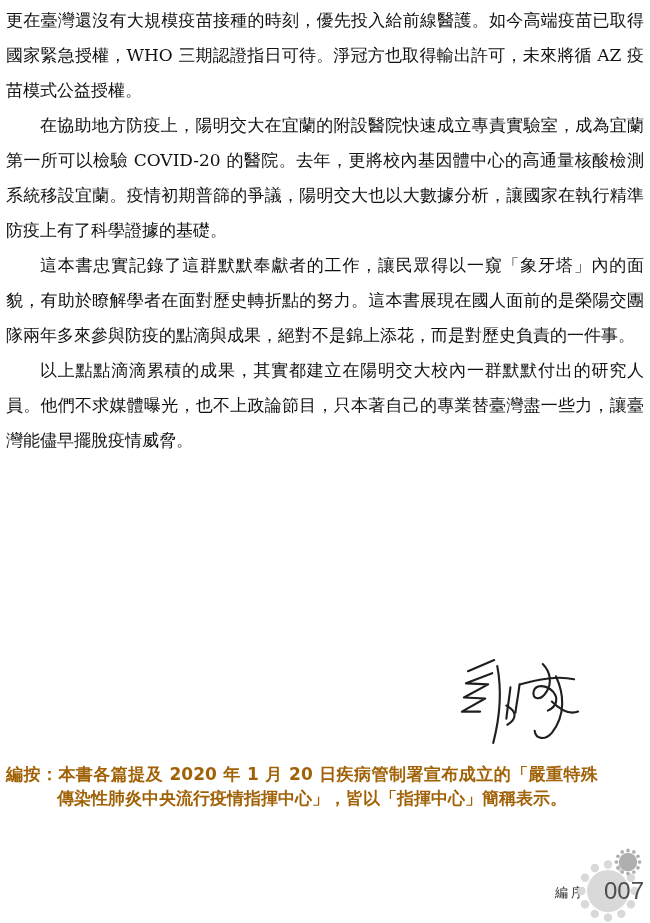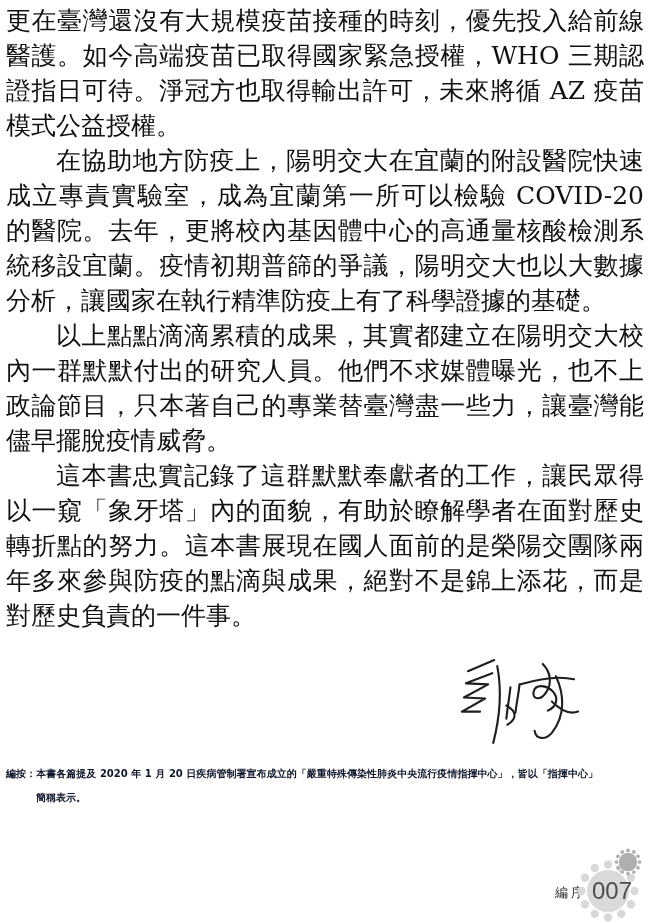--- a/index.html
+++ b/index.html
@@ -11,21 +11,21 @@
     background: #ffffff;
     overflow: hidden;
     font-family: "DejaVu Serif", "Liberation Serif", serif;
     color: #111111;
   }
   .body-text {
     position: absolute;
     top: 3px;
     left: 6px;
     right: 6px;
-    font-size: 25px;
+    font-size: 17px;
     line-height: 35px;
     text-align: justify;
     text-justify: inter-ideograph;
   }
   .body-text p { text-indent: 2em; }
   .body-text p.no-indent { text-indent: 0; }
   .signature-wrap {
     position: absolute;
     left: 452px;
     top: 653px;
@@ -40,23 +40,23 @@
     stroke-linecap: round;
     stroke-linejoin: round;
   }
   .footnote {
     position: absolute;
     left: 6px;
     top: 762px;
     width: 592px;
     font-family: "DejaVu Sans", "Liberation Sans", sans-serif;
     font-weight: bold;
-    font-size: 10px;
+    font-size: 17px;
     line-height: 24px;
-    color: #0f172a;
+    color: #a16207;
     padding-left: 3em;
     text-indent: -3em;
     text-align: justify;
   }
   .footer-section-label {
     position: absolute;
     left: 555px;
     top: 884px;
     font-family: "DejaVu Sans", "Liberation Sans", sans-serif;
     font-size: 13px;
@@ -78,36 +78,36 @@
     width: 28px;
     height: 28px;
   }
   .page-number {
     position: absolute;
     left: 580px;
     top: 859px;
     width: 64px;
     height: 64px;
     line-height: 64px;
-    text-align: center;
+    text-align: right;
     font-family: "Liberation Sans", "DejaVu Sans", sans-serif;
     font-size: 24px;
     color: #4d4d4d;
   }
 </style>
 </head>
 <body>
 
 <div class="page">
 
   <main class="body-text">
     <p class="no-indent">更在臺灣還沒有大規模疫苗接種的時刻，優先投入給前線醫護。如今高端疫苗已取得國家緊急授權，WHO 三期認證指日可待。淨冠方也取得輸出許可，未來將循 AZ 疫苗模式公益授權。</p>
     <p>在協助地方防疫上，陽明交大在宜蘭的附設醫院快速成立專責實驗室，成為宜蘭第一所可以檢驗 COVID-20 的醫院。去年，更將校內基因體中心的高通量核酸檢測系統移設宜蘭。疫情初期普篩的爭議，陽明交大也以大數據分析，讓國家在執行精準防疫上有了科學證據的基礎。</p>
+    <p>這本書忠實記錄了這群默默奉獻者的工作，讓民眾得以一窺「象牙塔」內的面貌，有助於瞭解學者在面對歷史轉折點的努力。這本書展現在國人面前的是榮陽交團隊兩年多來參與防疫的點滴與成果，絕對不是錦上添花，而是對歷史負責的一件事。</p>
     <p>以上點點滴滴累積的成果，其實都建立在陽明交大校內一群默默付出的研究人員。他們不求媒體曝光，也不上政論節目，只本著自己的專業替臺灣盡一些力，讓臺灣能儘早擺脫疫情威脅。</p>
-    <p>這本書忠實記錄了這群默默奉獻者的工作，讓民眾得以一窺「象牙塔」內的面貌，有助於瞭解學者在面對歷史轉折點的努力。這本書展現在國人面前的是榮陽交團隊兩年多來參與防疫的點滴與成果，絕對不是錦上添花，而是對歷史負責的一件事。</p>
   </main>
 
   <div class="signature-wrap">
     <svg viewBox="0 0 130 95" aria-hidden="true">
       <path class="sig-stroke" d="M14,18 L40,7"></path>
       <path class="sig-stroke" d="M38,20 L12,30 L34,31 L10,44 L31,45 L8,58 L26,58"></path>
       <path class="sig-stroke" d="M43,13 C47,34 46,62 39,89"></path>
       <path class="sig-stroke" d="M56,34 C55,44 53,55 52,65"></path>
       <path class="sig-stroke" d="M65,31 C64,41 62,50 61,59"></path>
       <path class="sig-stroke" d="M52,52 C61,57 64,64 53,71"></path>

